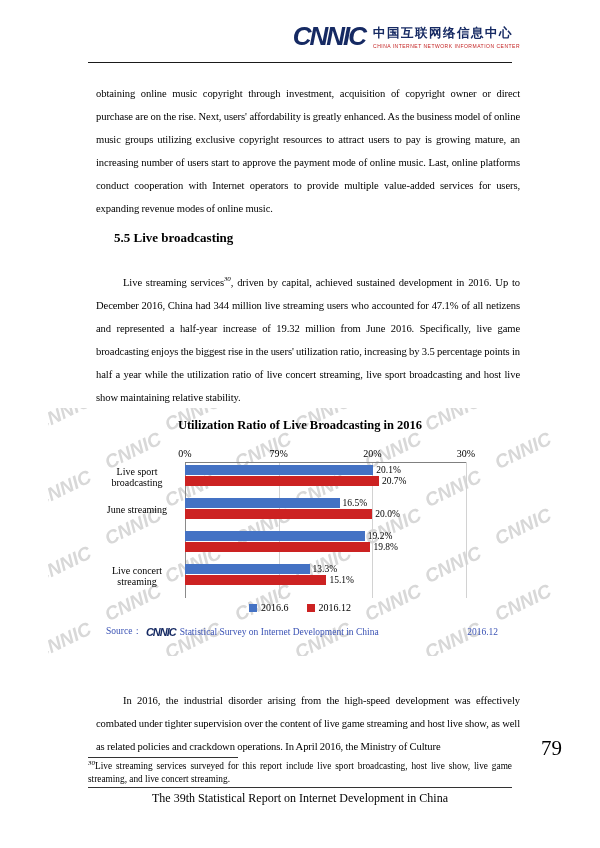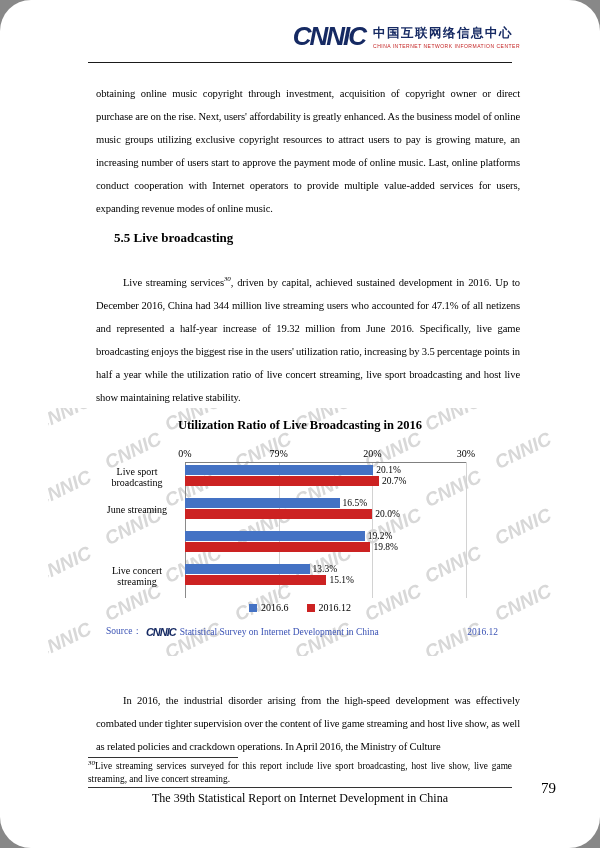--- a/index.html
+++ b/index.html
@@ -1,19 +1,19 @@
 <!DOCTYPE html>
 <html><head>
 <meta charset="utf-8">
 <style>
   html,body { margin:0; padding:0; background:#888; }
   .page {
     position:relative; width:600px; height:848px; margin:0 auto;
     background:#ffffff; overflow:hidden;
-    font-family:"Liberation Serif","DejaVu Serif",serif; color:#000;border-radius:31px;
+    font-family:"Liberation Serif","DejaVu Serif",serif; color:#000;
   }
   
   .logo-block { position:absolute; top:22px; right:80px; display:flex; align-items:flex-start; gap:8px; }
   .logo-mark {
     font-family:"Liberation Sans","DejaVu Sans",sans-serif; font-style:italic; font-weight:bold;
     font-size:26px; line-height:28px; color:#162a63; letter-spacing:-2px;
   }
   .logo-right { display:flex; flex-direction:column; padding-top:4px; }
   .logo-cjk { font-family:"DejaVu Sans",sans-serif; font-weight:bold; font-size:12.5px; color:#162a63; letter-spacing:1.5px; line-height:14px; }
   .logo-sub { font-family:"Liberation Sans",sans-serif; font-size:5px; color:#c32222; letter-spacing:0.5px; margin-top:3px; }
@@ -61,21 +61,21 @@
     font-size:9.5px; color:#3a52b4;
   }
   .mini-logo { font-family:"Liberation Sans",sans-serif; font-weight:bold; font-style:italic; font-size:11px; color:#162a63; letter-spacing:-1px; }
   .source-date { margin-left:auto; }
 
   
   .footnote-rule { position:absolute; top:757px; left:88px; width:150px; border-top:1px solid #333; }
   .footnote { position:absolute; top:760px; left:88px; width:424px; font-size:9.3px; line-height:12.5px; text-align:justify; }
   .footer-rule { position:absolute; top:787px; left:88px; width:424px; border-top:1px solid #333; }
   .footer-text { position:absolute; top:791px; left:88px; width:424px; text-align:center; font-size:12px; }
-  .page-number { position:absolute; top:780px; left:541px; font-size:15px; }
+  .page-number { position:absolute; top:736px; left:541px; font-size:21px; }
 </style>
 </head>
 <body>
 
 <div class="page">
 
   <div class="logo-block">
     <span class="logo-mark">CNNIC</span>
     <span class="logo-right">
       <span class="logo-cjk">中国互联网络信息中心</span>

